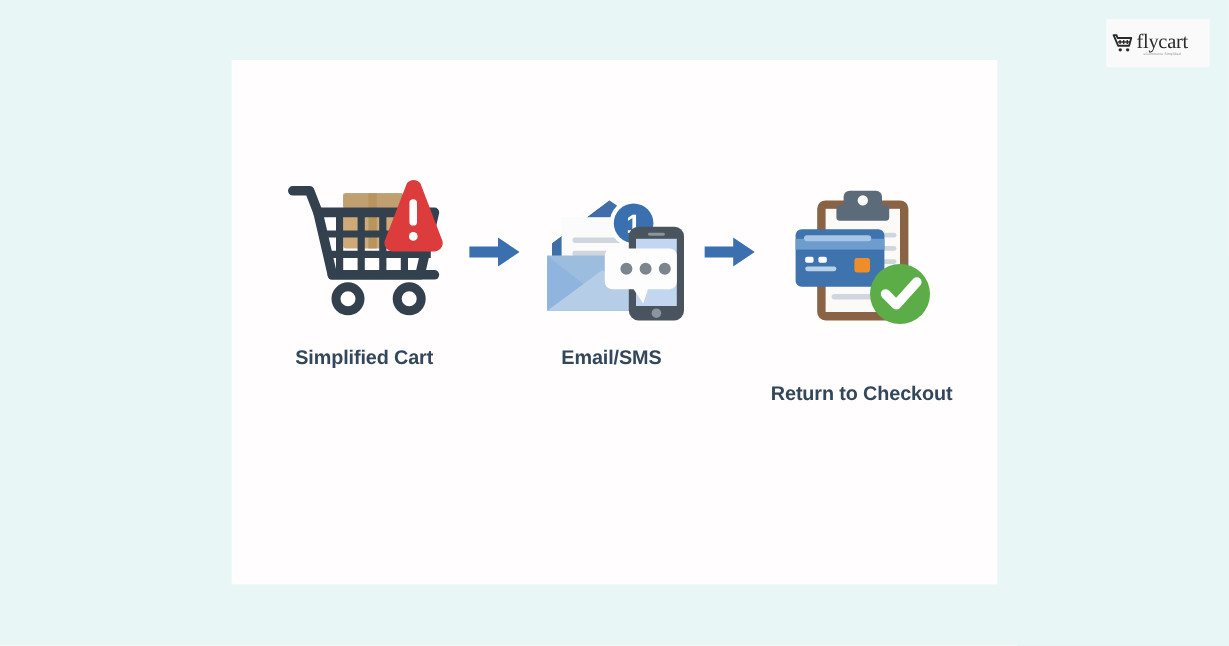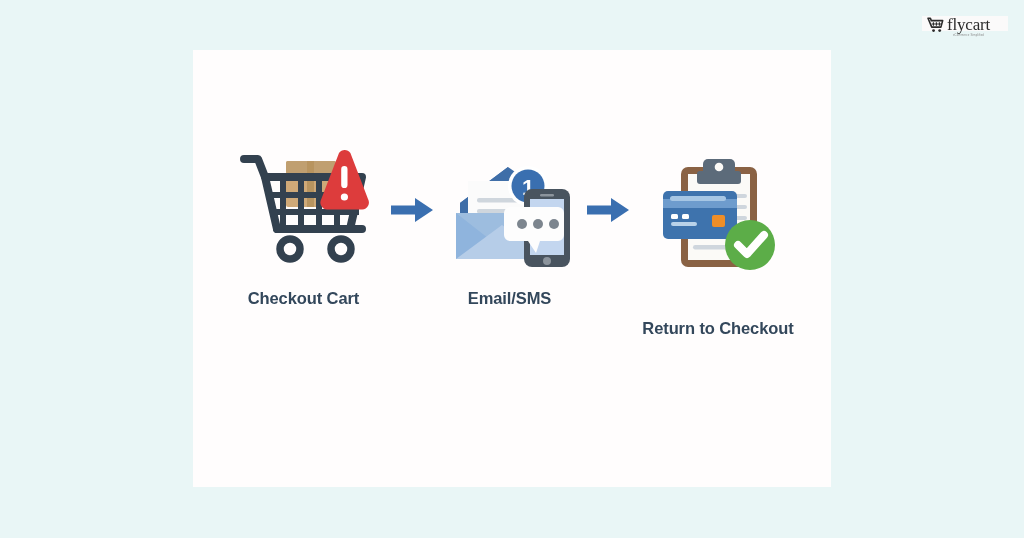--- a/index.html
+++ b/index.html
@@ -14,24 +14,24 @@
     overflow: hidden;
     position: relative;
   }
 
   
   .brand-logo {
     position: absolute;
     top: 16px;
     right: 16px;
     width: 86px;
-    height: 15px;
+    height: 40px;
     background: #fbfafa;
     display: flex;
-    align-items: flex-start;
+    align-items: center;
     justify-content: flex-start;
     padding-left: 4px;
     box-sizing: border-box;
   }
   .brand-mark {
     width: 19px;
     height: 18px;
     flex: none;
     margin-right: 2px;
   }
@@ -157,21 +157,21 @@
             <circle cx="103" cy="102" r="10" fill="none" stroke="#33414f" stroke-width="7.5"></circle>
           </g>
 
           <g>
             <path d="M101 6 a7 7 0 0 1 11.4 0 L130 52 a7 7 0 0 1 -5.7 10.5 H89 A7 7 0 0 1 83.3 52 Z" fill="#dd3c3c"></path>
             <rect x="103.2" y="19" width="6.3" height="22" rx="3.1" fill="#ffffff"></rect>
             <circle cx="106.4" cy="50" r="3.6" fill="#ffffff"></circle>
           </g>
         </svg>
       </div>
-      <div class="step-label">Checkout Cart</div>
+      <div class="step-label">Simplified Cart</div>
     </div>
 
     <div class="flow-arrow">
       <svg width="42" height="28" viewBox="0 0 42 28">
         <path d="M0 9.5 h24 V2 L42 14 L24 26 v-7.5 H0 Z" fill="#3a6fb0"></path>
       </svg>
     </div>
 
     <div class="flow-step step-msg">
       <div class="step-art">

